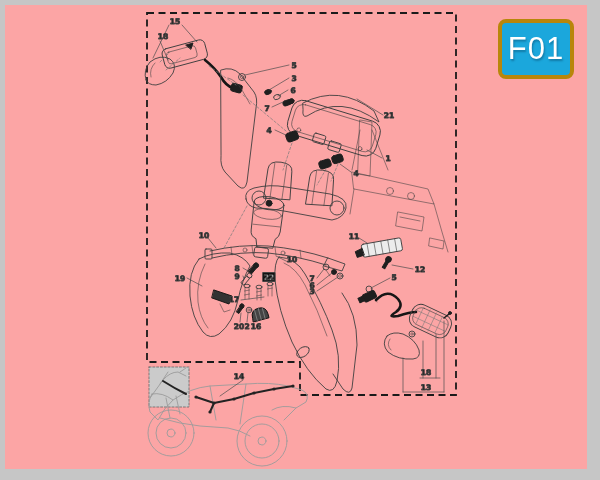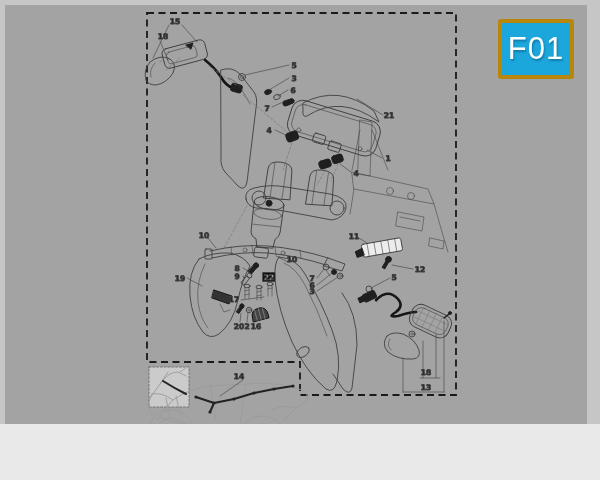--- a/index.html
+++ b/index.html
@@ -1,19 +1,19 @@
 <!DOCTYPE html>
 <html><head>
 <meta charset="utf-8">
 <style>
   html,body{margin:0;padding:0;background:#e9e9e9;}
-  .page{width:600px;height:424px;position:relative;background:#a3a3a3;overflow:hidden;
+  .page{width:600px;height:480px;position:relative;background:#fca5a5;overflow:hidden;
         font-family:"Liberation Sans",sans-serif;}
   .badge{position:absolute;left:498px;top:19px;width:76px;height:60px;box-sizing:border-box;
-         border:4px solid #b8860b;border-radius:3px;background:#1ba7dc;color:#fff;
+         border:4px solid #b8860b;border-radius:8px;background:#1ba7dc;color:#fff;
          display:flex;align-items:center;justify-content:center;
          font-size:31px;letter-spacing:1px;text-shadow:1px 2px 2px rgba(0,40,70,.35);
          cursor:pointer;}
   svg text{user-select:none;}
   .art{stroke:#3f3f3f;fill:none;stroke-width:.9;stroke-linecap:round;stroke-linejoin:round;}
   .thin{stroke-width:.55;}
   .dk{fill:#1f1f1f;stroke:#1f1f1f;}
   .lt{fill:#ececec;}
   .cable{stroke:#161616;stroke-width:2.6;fill:none;}
   .ldr{stroke:#4d4d4d;stroke-width:.7;fill:none;}

